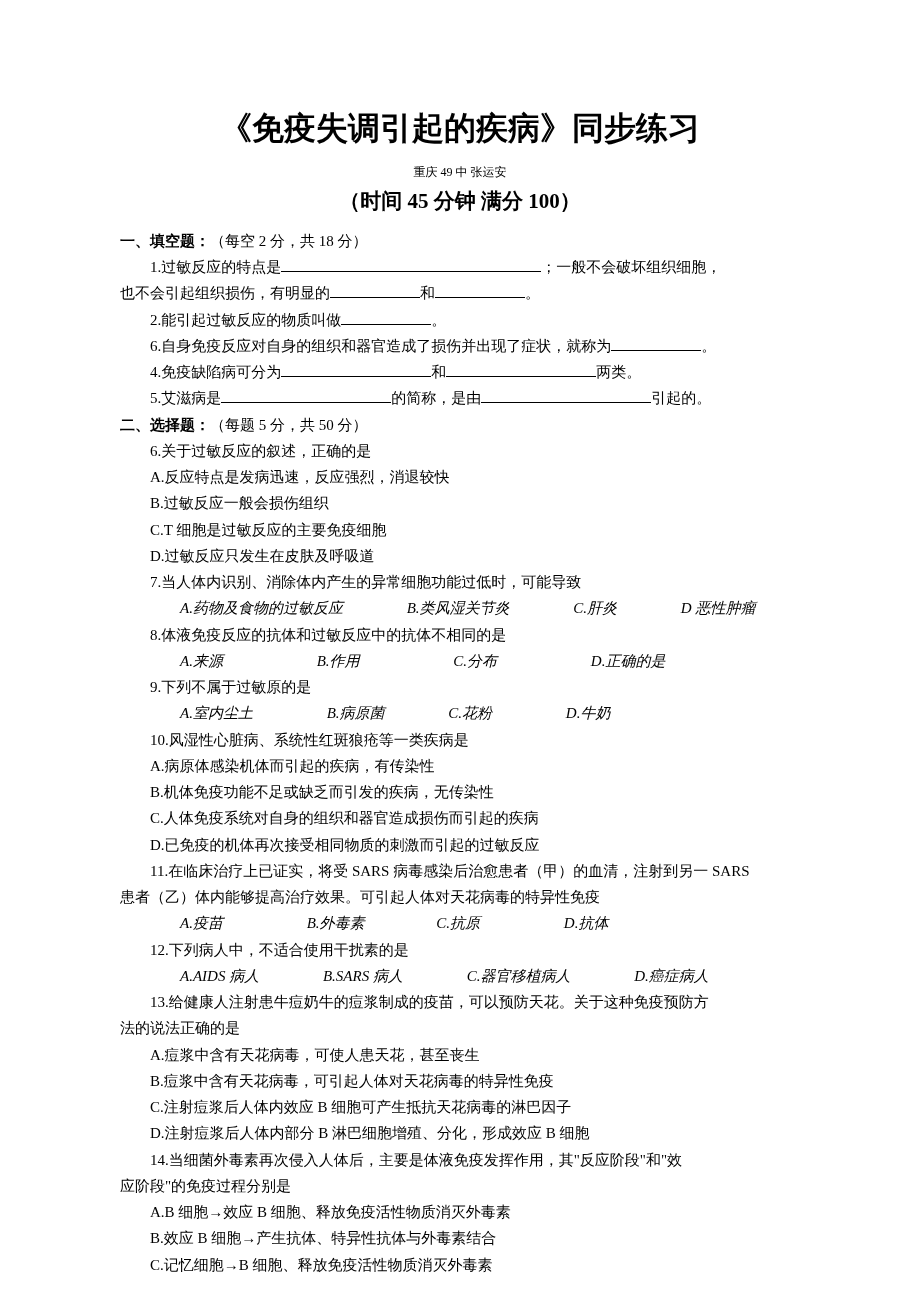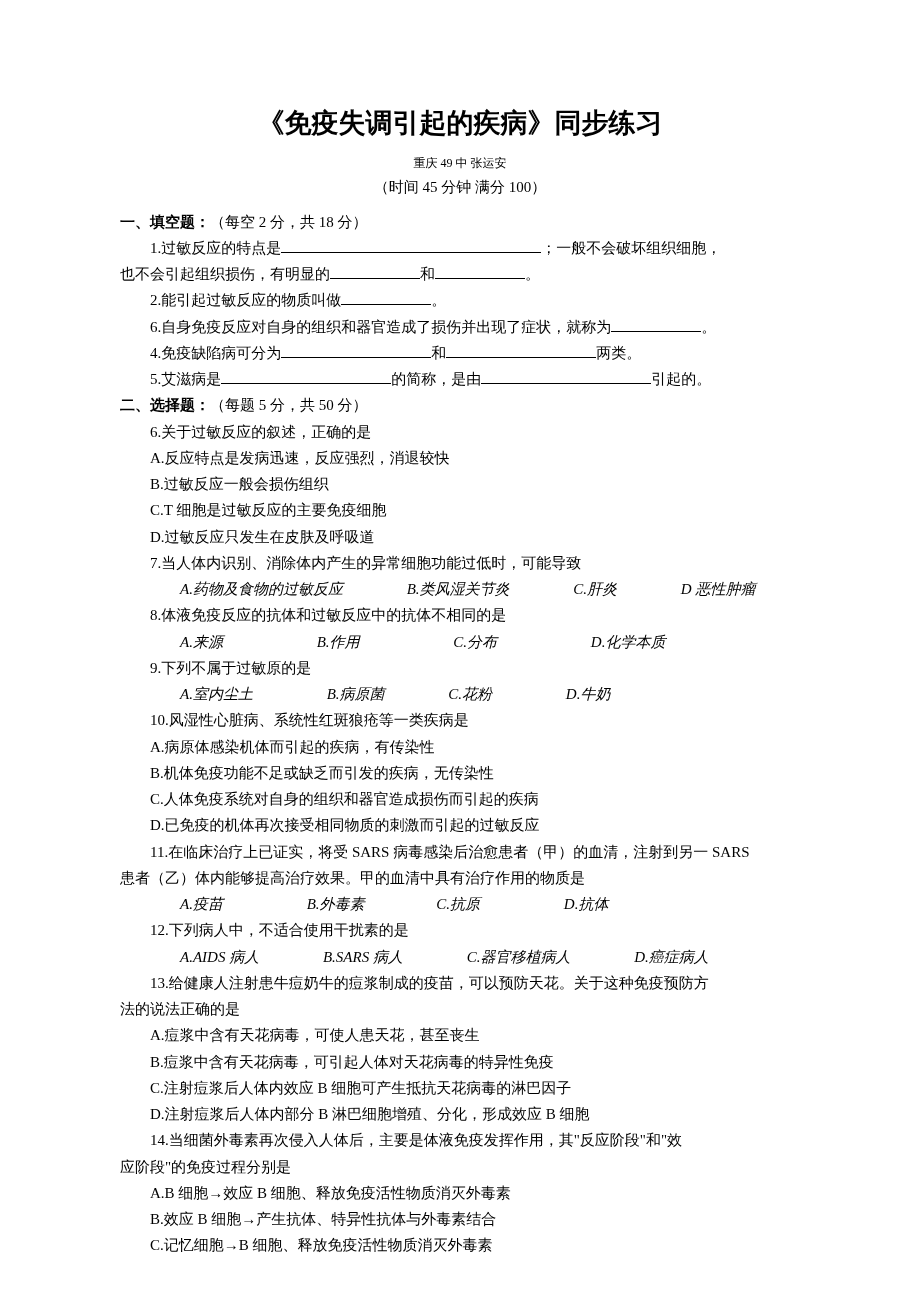--- a/index.html
+++ b/index.html
@@ -8,32 +8,33 @@
       margin: 0;
       padding: 100px 120px 60px 120px;
       width: 920px;
       box-sizing: border-box;
       color: #000;
       font-size: 15px;
       line-height: 1.75;
     }
     .title {
       text-align: center;
-      font-size: 27px;
+      font-size: 32px;
       font-weight: bold;
       margin-bottom: 6px;
     }
     .subtitle {
       text-align: center;
       font-size: 12px;
     }
     .meta {
       text-align: center;
-      font-size: 15px;
+      font-size: 21px;
       margin-bottom: 8px;
+      font-weight: bold;
     }
     .section-header {
       font-weight: bold;
       font-family: Liberation Serif, serif;
     }
     .q {
       text-indent: 2em;
     }
     .blank-short { border-bottom: 1px solid #000; display: inline-block; min-width: 90px; height: 1em; }
     .blank-med   { border-bottom: 1px solid #000; display: inline-block; min-width: 150px; height: 1em; }
@@ -95,39 +96,39 @@
   <span class="opt">B.类风湿关节炎</span>
   <span class="opt">C.肝炎</span>
   <span class="opt">D 恶性肿瘤</span>
 </div>
 
 <div class="q">8.体液免疫反应的抗体和过敏反应中的抗体不相同的是</div>
 <div class="options">
   <span class="opt" style="margin-right:60px">A.来源</span>
   <span class="opt" style="margin-right:60px">B.作用</span>
   <span class="opt" style="margin-right:60px">C.分布</span>
-  <span class="opt">D.化学本质</span>
+  <span class="opt">D.正确的是</span>
 </div>
 
 <div class="q">9.下列不属于过敏原的是</div>
 <div class="options">
   <span class="opt" style="margin-right:40px">A.室内尘土</span>
   <span class="opt" style="">B.病原菌</span>
   <span class="opt" style="margin-right:40px">C.花粉</span>
   <span class="opt">D.牛奶</span>
 </div>
 
 <div class="q">10.风湿性心脏病、系统性红斑狼疮等一类疾病是</div>
 <div class="q">A.病原体感染机体而引起的疾病，有传染性</div>
 <div class="q">B.机体免疫功能不足或缺乏而引发的疾病，无传染性</div>
 <div class="q">C.人体免疫系统对自身的组织和器官造成损伤而引起的疾病</div>
 <div class="q">D.已免疫的机体再次接受相同物质的刺激而引起的过敏反应</div>
 
 <div class="q">11.在临床治疗上已证实，将受 SARS 病毒感染后治愈患者（甲）的血清，注射到另一 SARS</div>
-<div class="noindent">患者（乙）体内能够提高治疗效果。甲的血清中具有治疗作用的物质是</div>
+<div class="noindent">患者（乙）体内能够提高治疗效果。可引起人体对天花病毒的特异性免疫</div>
 <div class="options">
   <span class="opt" style="margin-right:50px">A.疫苗</span>
   <span class="opt" style="margin-right:38px">B.外毒素</span>
   <span class="opt" style="margin-right:50px">C.抗原</span>
   <span class="opt">D.抗体</span>
 </div>
 
 <div class="q">12.下列病人中，不适合使用干扰素的是</div>
 <div class="options">
   <span class="opt">A.AIDS 病人</span>

